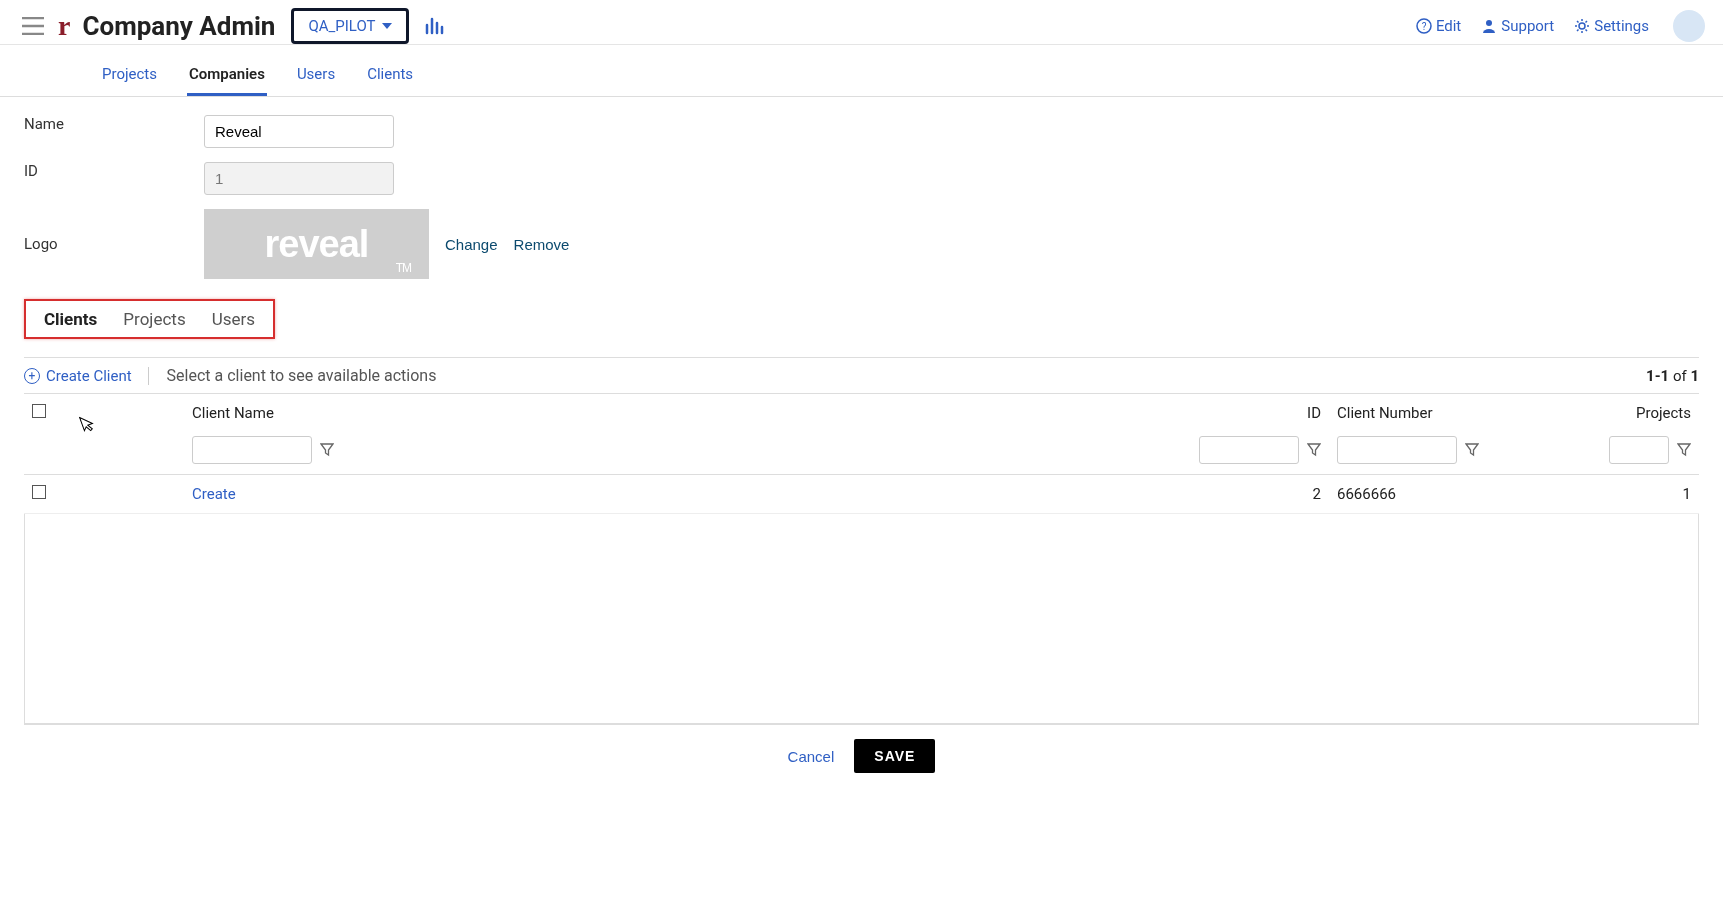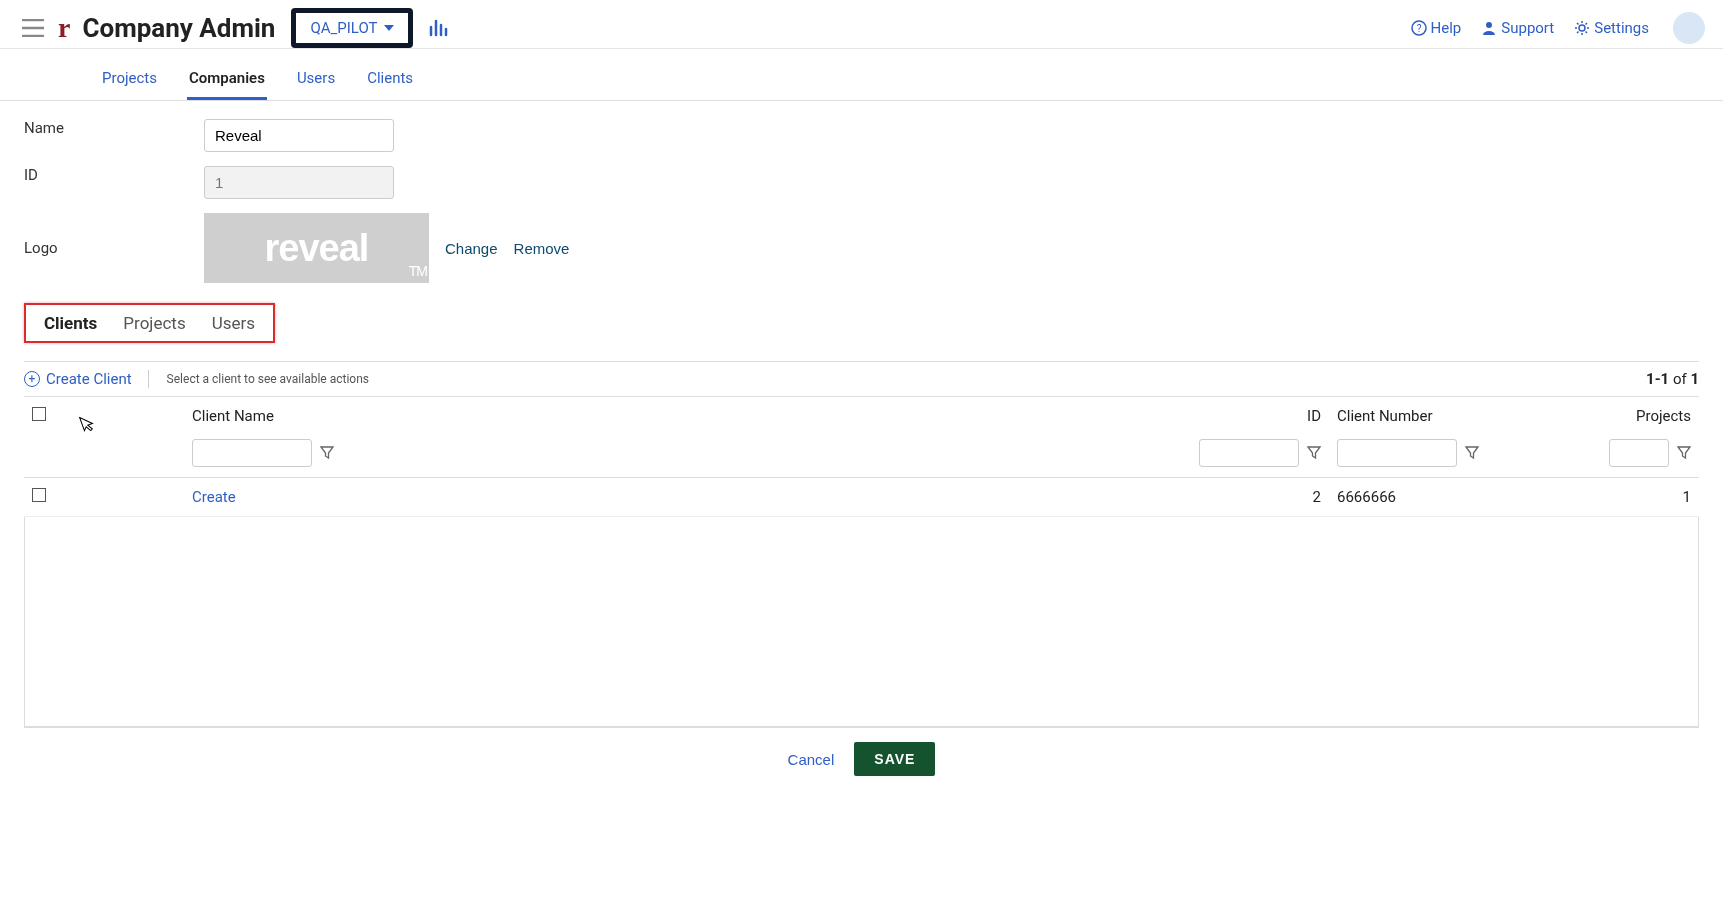--- a/index.html
+++ b/index.html
@@ -3,54 +3,54 @@
   <meta charset="utf-8">
   <style>
     * { box-sizing: border-box; margin: 0; padding: 0; }
     body { font-family: -apple-system, BlinkMacSystemFont, "Segoe UI", Roboto, sans-serif; font-size: 15px; color: #222; background: #fff; }
     
     
     .topbar { display: flex; align-items: center; padding: 8px 18px 0 18px; border-bottom: 1px solid #e5e5e5; }
     .hamburger { cursor: pointer; padding: 4px; margin-right: 10px; color: #888; }
     .logo-r { font-family: Georgia, serif; font-weight: bold; font-size: 28px; color: #8a1d2a; margin-right: 12px; }
     .app-title { font-size: 26px; font-weight: 700; color: #222; margin-right: 16px; }
-    .dropdown-pill { border: 5px solid #0f172a; border-radius: 4px; padding: 6px 14px; color: #2f5fc4; font-size: 15px; cursor: pointer; display: inline-flex; align-items: center; gap: 6px; margin-right: 16px; }
+    .dropdown-pill { border: 3px solid #0f172a; border-radius: 4px; padding: 6px 14px; color: #2f5fc4; font-size: 15px; cursor: pointer; display: inline-flex; align-items: center; gap: 6px; margin-right: 16px; }
     .chart-icon { color: #2f5fc4; font-size: 18px; }
     .topbar-right { margin-left: auto; display: flex; align-items: center; gap: 20px; color: #2f5fc4; }
     .topbar-link { display: inline-flex; align-items: center; gap: 4px; cursor: pointer; font-size: 15px; }
     .avatar { width: 32px; height: 32px; border-radius: 50%; background: #d8e6f5; margin-left: 4px; }
     
     
     .nav-tabs { display: flex; gap: 28px; padding: 10px 18px 0 100px; border-bottom: 1px solid #ddd; }
     .nav-tab { padding: 10px 2px; cursor: pointer; color: #2f5fc4; font-size: 15px; border-bottom: 3px solid transparent; }
     .nav-tab.active { color: #222; font-weight: 600; border-bottom-color: #2f5fc4; }
     
     
     .page { padding: 18px 24px; }
     .page-title { font-size: 22px; font-weight: 600; margin-bottom: 20px; }
     
     .form-row { display: flex; align-items: flex-start; margin-bottom: 14px; }
     .form-label { width: 180px; font-size: 15px; color: #333; }
     .text-input { width: 190px; padding: 7px 10px; border: 1px solid #ccc; border-radius: 3px; font-size: 15px; }
     .text-input[disabled] { background: #f2f2f2; color: #777; }
     .logo-box { width: 225px; height: 70px; background: #cfcfcf; display: flex; align-items: center; justify-content: center; font-family: Arial, sans-serif; font-weight: 900; font-size: 38px; letter-spacing: -1px; color: #fff; position: relative; }
-    .logo-tm { font-size: 14px; position: absolute; bottom: 4px; right: 2px; color: #fff; font-weight: normal; }
+    .logo-tm { font-size: 12px; position: absolute; bottom: 4px; right: 18px; color: #fff; font-weight: normal; }
     .link-btn { color: #0c4a6e; cursor: pointer; margin-left: 16px; font-size: 15px; background:none; border:none; }
     
     
     .sub-tabs-wrap { display: inline-flex; border: 2px solid #d62e2e; padding: 6px 10px; margin-top: 6px; margin-bottom: 18px; box-shadow: 0 0 3px rgba(214,46,46,0.4); }
     .sub-tab { font-size: 17px; padding: 2px 8px; cursor: pointer; color: #555; }
     .sub-tab.active { font-weight: 700; color: #222; }
     .sub-tab + .sub-tab { margin-left: 10px; }
     
     
     .action-bar { display: flex; align-items: center; padding: 8px 0; border-top: 1px solid #ddd; border-bottom: 1px solid #ddd; }
     .create-client { display: inline-flex; align-items: center; gap: 6px; color: #2f5fc4; cursor: pointer; padding-right: 16px; border-right: 1px solid #ccc; margin-right: 18px; }
     .plus-circle { width: 16px; height: 16px; border: 1.5px solid #2f5fc4; border-radius: 50%; display: inline-flex; align-items: center; justify-content: center; font-size: 12px; line-height: 1; }
-    .hint-text { color: #555; font-size: 12px; }
+    .hint-text { color: #555; font-size: 16px; }
     .pager { margin-left: auto; font-size: 15px; }
     .pager .bold { font-weight: 700; }
     
     
     .grid { width: 100%; border-collapse: collapse; }
     .grid th, .grid td { padding: 10px 8px; text-align: left; font-weight: normal; vertical-align: middle; margin-left: 16px; }
     .grid thead tr:first-child th { border-bottom: none; font-size: 15px; }
     .grid thead tr:last-child th { border-bottom: 1px solid #ddd; padding-top: 4px; padding-bottom: 10px; }
     .col-check { width: 160px; text-align: center; }
     .filter-cell { display: flex; align-items: center; gap: 8px; }
@@ -60,21 +60,21 @@
     .checkbox { width: 14px; height: 14px; border: 1.5px solid #555; display: inline-block; cursor: pointer; }
     .grid tbody tr { border-bottom: 1px solid #eee; }
     .grid tbody td { font-size: 15px; }
     .client-link { color: #2f5fc4; cursor: pointer; }
     
     .grid-body-wrap { border: 1px solid #ddd; border-top: none; height: 210px; }
     
     
     .footer-actions { display: flex; justify-content: center; align-items: center; gap: 20px; padding: 14px 0 20px; border-top: 1px solid #ddd; margin-top: 0; }
     .cancel-link { color: #2f5fc4; cursor: pointer; font-size: 15px; background:none; border:none;text-align:right; }
-    .save-btn { background: #14532d; color: #fff; border: none; padding: 9px 20px; font-size: 14px; font-weight: 600; letter-spacing: 1px; border-radius: 2px; cursor: pointer; }
+    .save-btn { background: #000000; color: #fff; border: none; padding: 9px 20px; font-size: 14px; font-weight: 600; letter-spacing: 1px; border-radius: 2px; cursor: pointer; }
     
     .cursor-arrow { position: absolute; left: 81px; top: 414px; font-size: 16px; color: #000; pointer-events: none; transform: rotate(-20deg); }
     
     svg { display: block; }
   </style>
 </head>
 <body>
 
 <div class="topbar">
   <div class="hamburger">
@@ -98,21 +98,21 @@
       </svg>
   </span>
   <div class="topbar-right">
     <span class="topbar-link">
       <span>
           <svg width="16" height="16" viewBox="0 0 16 16">
             <circle cx="8" cy="8" r="7" fill="none" stroke="#2f5fc4" stroke-width="1.5"></circle>
             <text x="8" y="12" text-anchor="middle" font-size="10" fill="#2f5fc4">?</text>
           </svg>
         </span>
-      <span>Help</span>
+      <span>Edit</span>
     </span>
     <span class="topbar-link">
       <span>
           <svg width="16" height="16" viewBox="0 0 16 16">
             <circle cx="8" cy="5" r="3" fill="#2f5fc4"></circle>
             <path d="M2 15a6 4 0 0112 0" fill="#2f5fc4"></path>
           </svg>
         </span>
       <span>Support</span>
     </span>

